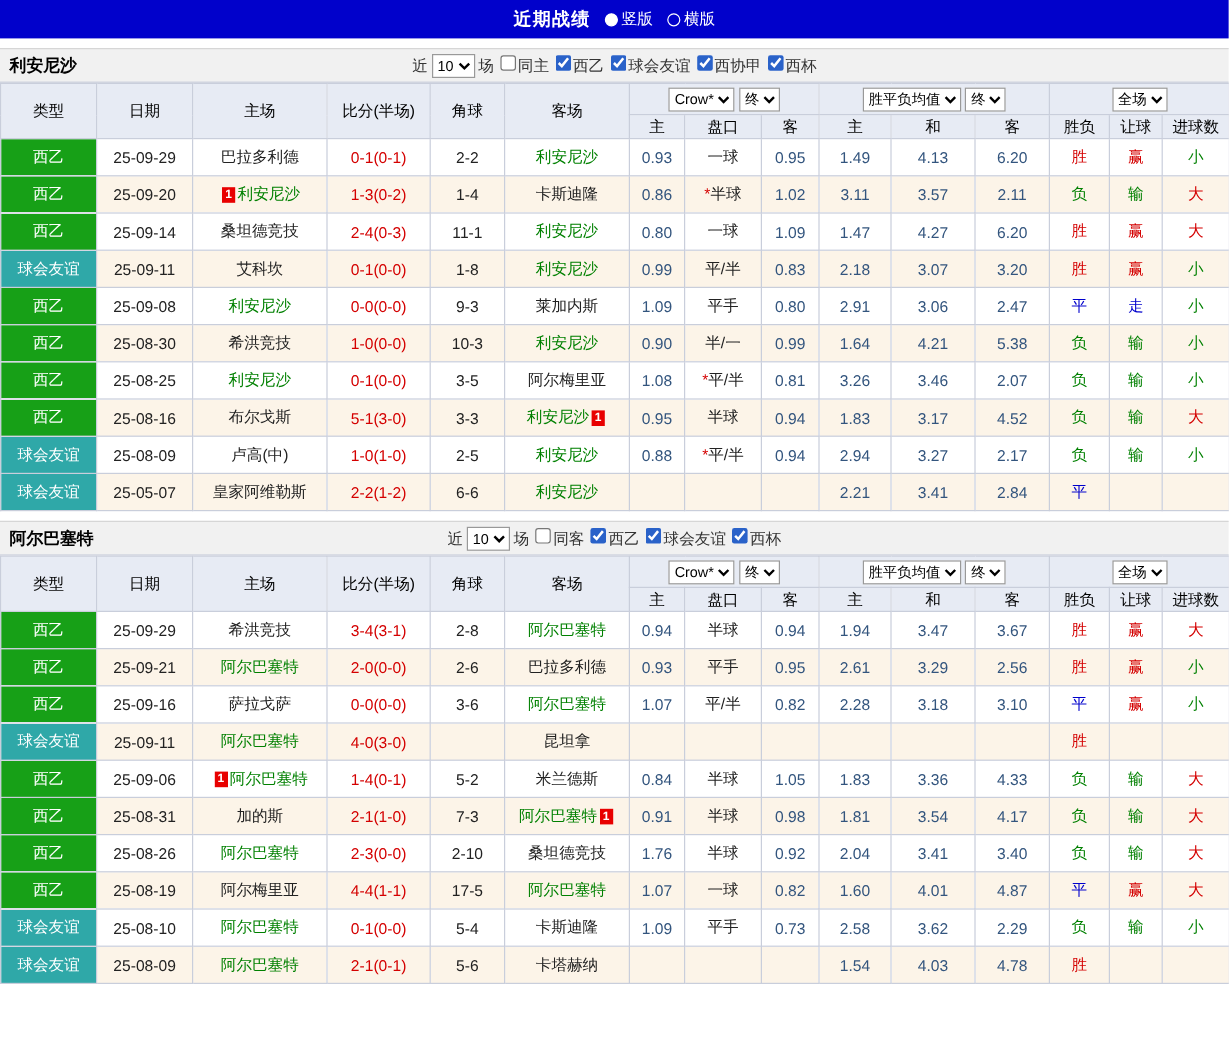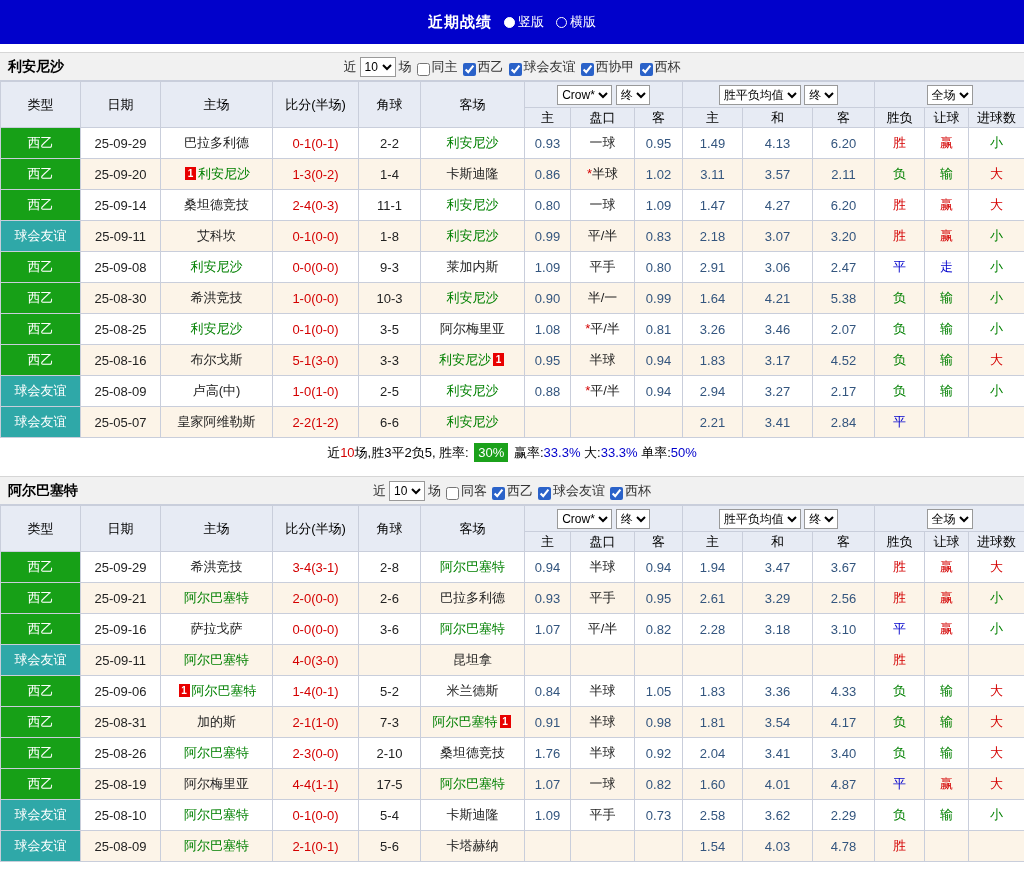--- a/index.html
+++ b/index.html
@@ -1,26 +1,26 @@
 <!DOCTYPE html>
 <html style="--topbar_bg: #0101cb; --type_xiyi_bg: #17a017; --type_friendly_bg: #2fa8a8; --focus_team: #008000; --score: #d40000; --rate_badge_bg: #1ba11b; --odds_text: #33557e;"><head>
 <meta charset="utf-8">
 <style>
   *{margin:0;padding:0;box-sizing:border-box}
   body{width:1024px;font-family:"Liberation Sans","DejaVu Sans",sans-serif;font-size:13px;color:#222;background:#fff}
-  .topbar{height:44px;background:var(--topbar_bg,#0101cb);display:flex;align-items:center;justify-content:center;gap:12px;color:#fff}
+  .topbar{height:32px;background:var(--topbar_bg,#0101cb);display:flex;align-items:center;justify-content:center;gap:12px;color:#fff}
   .topbar .title{font-weight:bold;font-size:15px;letter-spacing:1px}
   .radio-opt{display:inline-flex;align-items:center;gap:3px;cursor:pointer;font-size:13px}
   .radio{width:11px;height:11px;border:1px solid #fff;border-radius:50%;display:inline-block}
   .radio.checked{background:#fff}
   .section{margin-top:8px}
   .filterbar{position:relative;height:29px;background:#f1f1f1;border-top:1px solid #d6d6d6;border-bottom:1px solid #c9cedb;display:flex;align-items:center;justify-content:center}
   .teamname{position:absolute;left:8px;font-weight:bold;font-size:14px;color:#000}
   .filters{display:flex;align-items:center;gap:3px;color:#333}
-  .filters label{display:inline-flex;align-items:flex-end;cursor:pointer;margin-left:2px}
+  .filters label{display:inline-flex;align-items:flex-start;cursor:pointer;margin-left:2px}
   .filters input{margin:0 2px 0 0;accent-color:#2a62c9;width:13px;height:13px}
   .filters select,thead select{font-size:12px;height:20px;border:1px solid #999;background:#fff}
   table{width:100%;border-collapse:collapse;table-layout:fixed}
   th,td{border:1px solid #c9cedb;text-align:center;white-space:nowrap;overflow:hidden;padding:0 1px}
   thead th{background:#e7ebf4;font-weight:normal;font-size:13px;color:#000}
   tr.h1 th{height:26px}
   tr.h2 th{height:20px}
   tbody td{height:31px;background:#fff}
   tr.alt td{background:#fcf4e8}
   td.type{color:#fff}
@@ -282,21 +282,20 @@
           <td class="num"></td>
           <td class="num">2.21</td>
           <td class="num">3.41</td>
           <td class="num">2.84</td>
           <td class="res c-blue">平</td>
           <td class="res"></td>
           <td class="res"></td>
         </tr>
       </tbody>
   </table>
-  <div class="sec-footer" id="footer-0"><span>近</span><span class="c-red">10</span><span>场,胜3平2负5, 胜率: </span><span class="rate-badge">30%</span><span> 赢率:</span><span class="c-blue">33.3%</span><span> 大:</span><span class="c-blue">33.3%</span><span> 单率:</span><span class="c-blue">50%</span></div>
 </div>
 
 <div class="section">
   <div class="filterbar">
     <span class="teamname">阿尔巴塞特</span>
     <span class="filters" id="filters-1">
         <span>近</span>
         <select><option>10</option></select>
         <span>场</span>
         <label><input type="checkbox" style="">同客</label>

